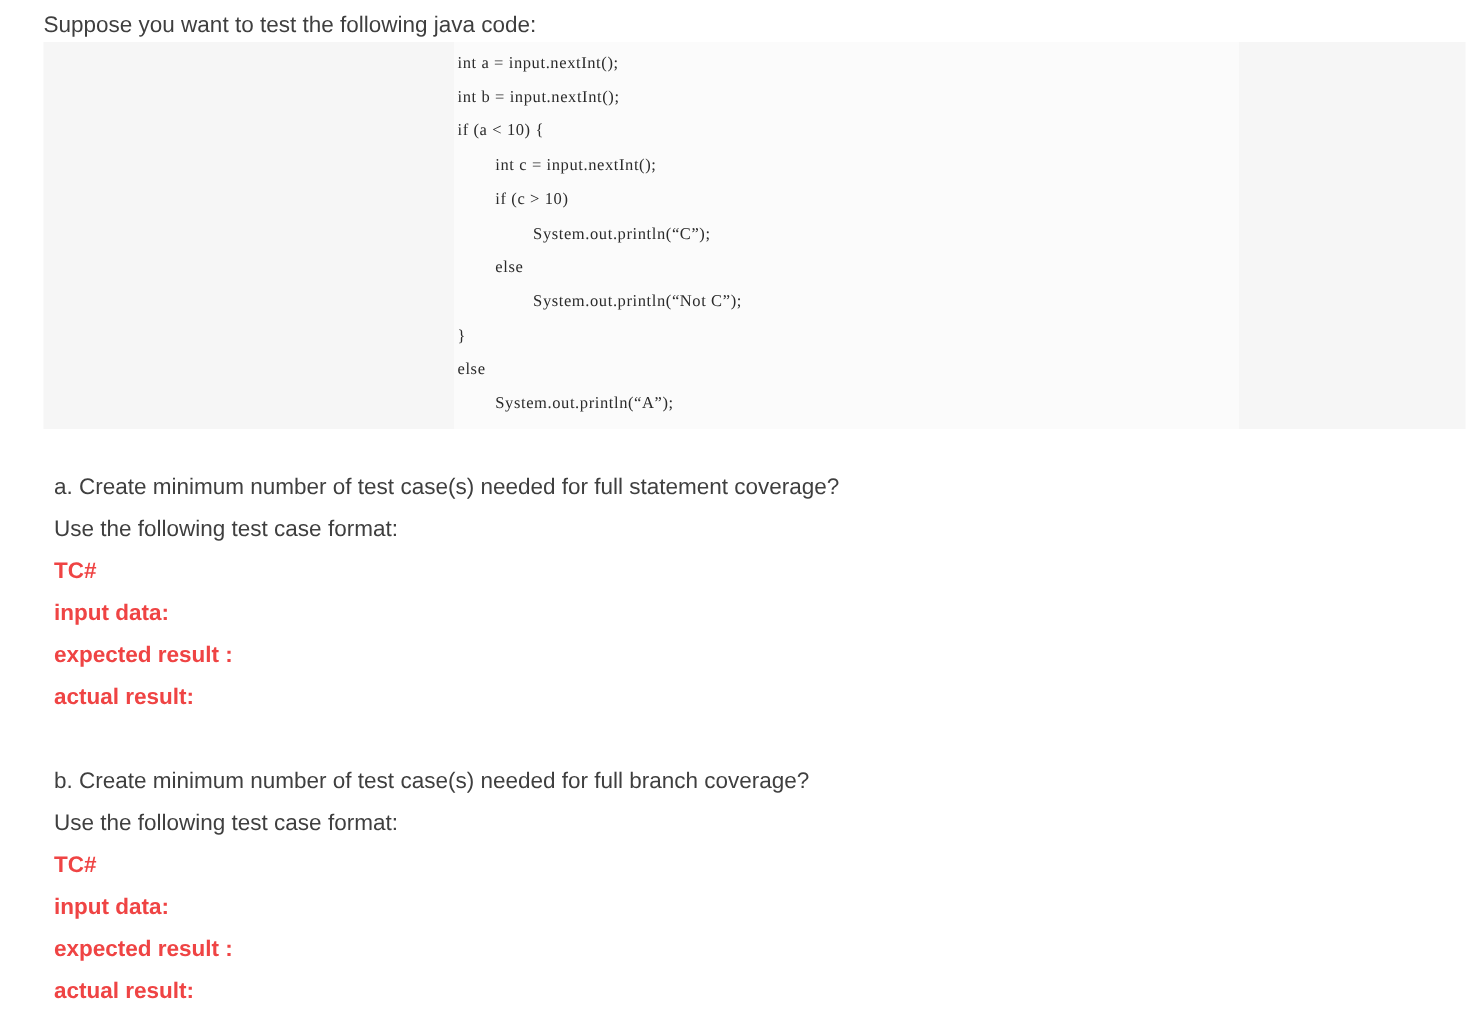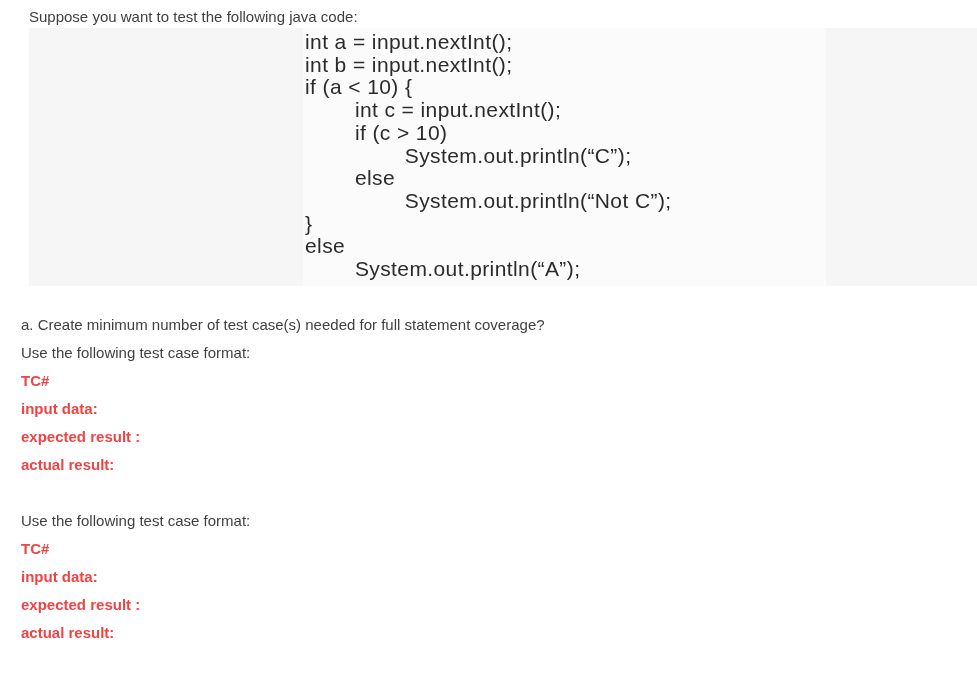--- a/index.html
+++ b/index.html
@@ -64,32 +64,32 @@
     width: 523px;
     height: 258px;
     background: #fbfbfb;
   }
 
   .code-text {
     position: absolute;
     left: 292px;
     top: 3px;
     margin: 0;
-    font-family: Liberation Sans, sans-serif;
-    font-size: 21px;
+    font-family: Liberation Serif, serif;
+    font-size: 11px;
     line-height: 22.7px;
     color: #2b2b2b;
     white-space: pre;
     letter-spacing: 0.4px;
   }
 
   
   .section {
     position: absolute;
-    left: 8px;
+    left: 23px;
     width: 900px;
   }
   .section-a { top: 311px; }
   .section-b { top: 507px; }
 
   .q-line {
     font-size: 15px;
     line-height: 28px;
     color: #3f3f3f;
     white-space: nowrap;
@@ -126,20 +126,21 @@
   <div class="section section-a">
     <div class="q-line">a. Create minimum number of test case(s) needed for full statement coverage?</div>
     <div class="q-line">Use the following test case format:</div>
     <div class="q-line bold">TC#</div>
     <div class="q-line bold">input data:</div>
     <div class="q-line bold">expected result :</div>
     <div class="q-line bold">actual result:</div>
   </div>
 
   <div class="section section-b">
+    <div class="q-line">b. Create minimum number of test case(s) needed for full branch coverage?</div>
     <div class="q-line">Use the following test case format:</div>
     <div class="q-line bold">TC#</div>
     <div class="q-line bold">input data:</div>
     <div class="q-line bold">expected result :</div>
     <div class="q-line bold">actual result:</div>
   </div>
 
 </div>
 
 </body></html>

